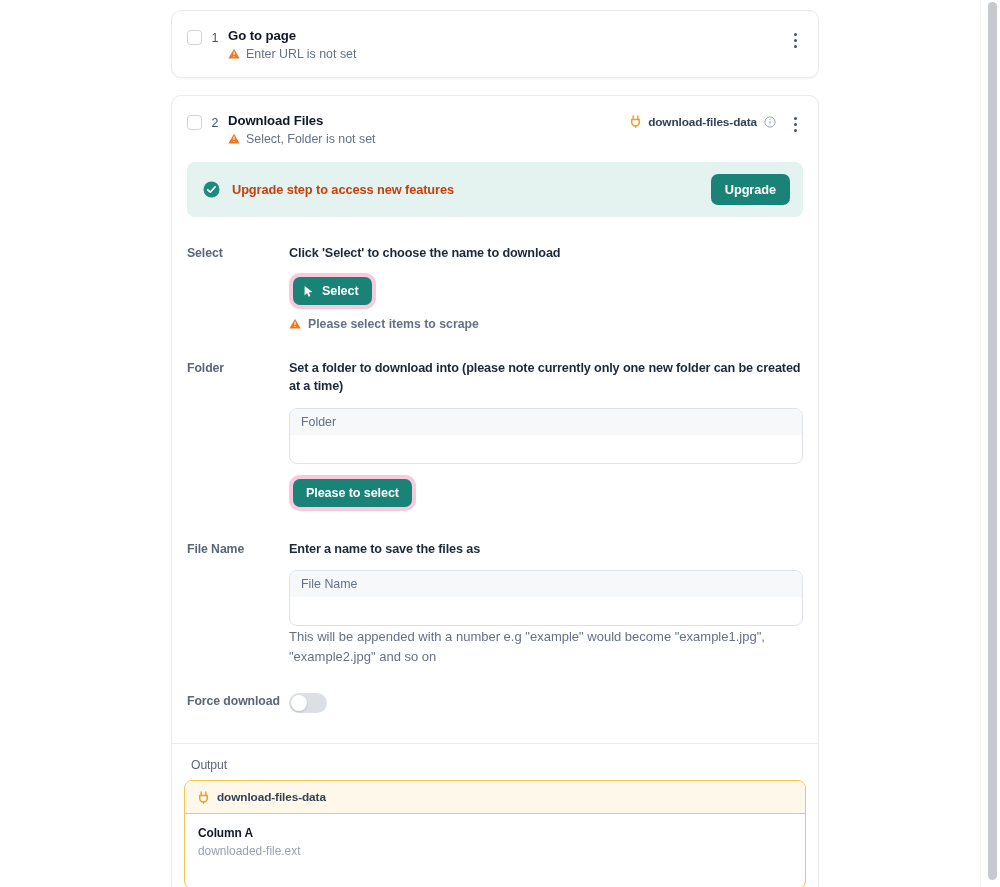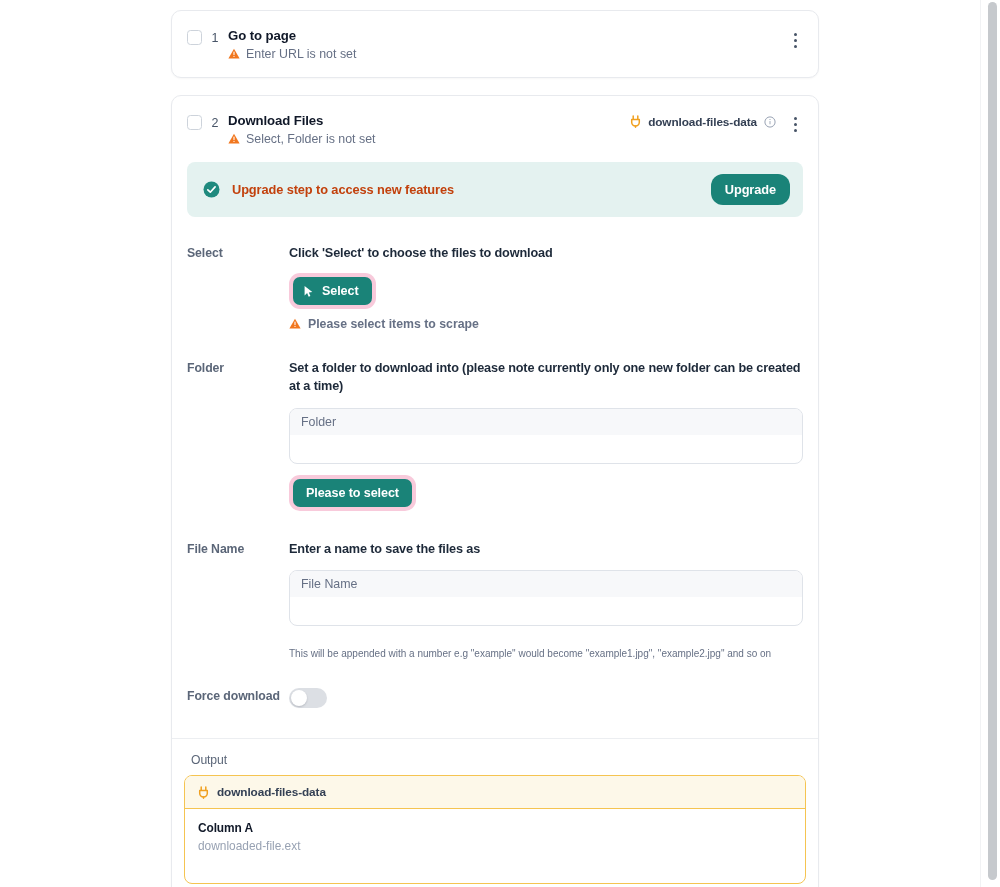--- a/index.html
+++ b/index.html
@@ -151,21 +151,21 @@
     flex: 1 1 auto;
     font-size: 12.8px;
     font-weight: bold;
     color: #c2410c;
     letter-spacing: -.1px;
   }
   .btn-teal {
     background: #1a8378;
     color: #ffffff;
     border: 0;
-    border-radius: 12px;
+    border-radius: 7px;
     font-family: "Liberation Sans", sans-serif;
     font-size: 12.8px;
     font-weight: bold;
     padding: 8px 14px;
     cursor: pointer;
     letter-spacing: -.1px;
   }
 
   
   .form-body { padding: 12px 15px 0 15px; }
@@ -237,22 +237,22 @@
     overflow: hidden;
   }
   .tbox-inner {
     height: 26px;
     background: #f7f8fa;
     padding: 6px 0 0 11px;
     font-size: 12.4px;
     color: #667085;
   }
   .hint {
-    margin-top: 20px;
-    font-size: 10px;
+    margin-top: 1px;
+    font-size: 13px;
     color: #667085;
     line-height: 1.5;
     max-width: 495px;
   }
 
   
   .toggle {
     margin-top: 1px;
     width: 38px; height: 20px;
     border-radius: 10px;
@@ -397,21 +397,21 @@
             <span class="banner-text">Upgrade step to access new features</span>
             <button class="btn-teal">Upgrade</button>
           </div>
         </div>
 
         <div class="form-body">
 
           <div class="row">
             <div class="row-label">Select</div>
             <div class="row-field">
-              <div class="field-desc">Click 'Select' to choose the files to download</div>
+              <div class="field-desc">Click 'Select' to choose the name to download</div>
               <div class="ring">
                 <button class="btn-sel">
                   <span class="cursor-ico">
                     <svg width="12" height="13" viewBox="0 0 12 13">
                         <path d="M1.6 0.9 L1.6 10.4 L4.1 8.1 L5.7 11.8 L7.4 11.0 L5.8 7.4 L9.3 7.0 Z" fill="#ffffff"></path>
                       </svg>
                   </span>
                   <span>Select</span>
                 </button>
               </div>

